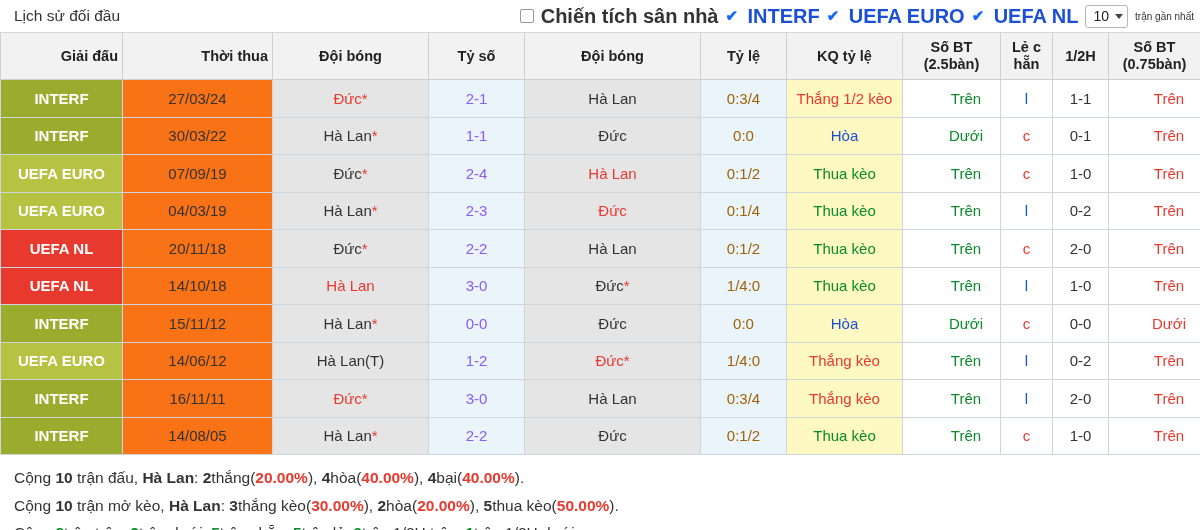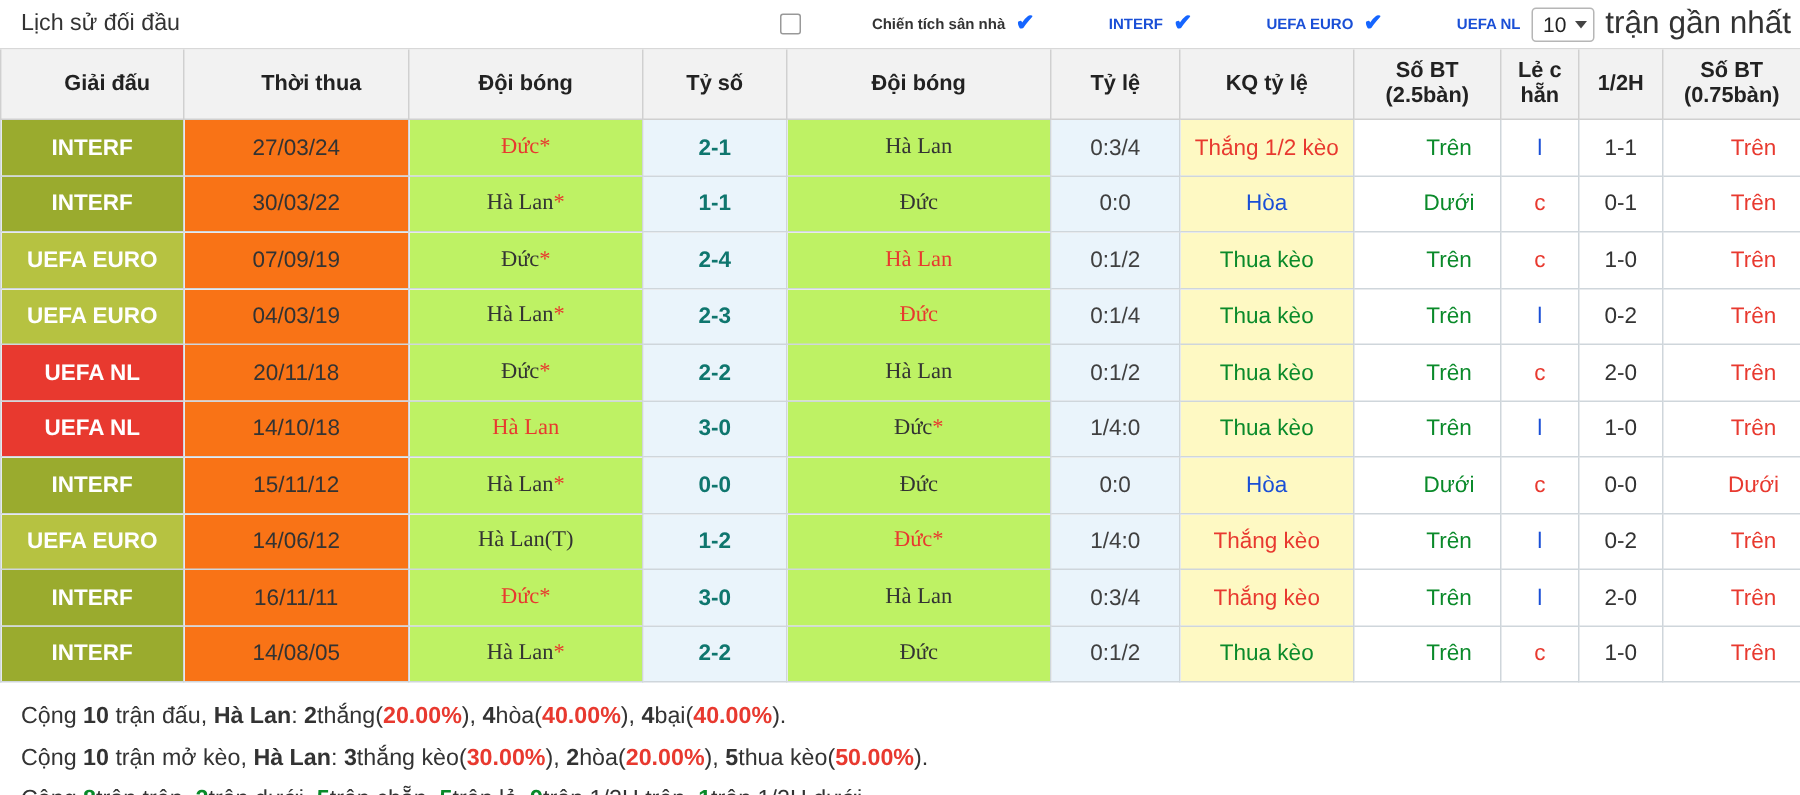--- a/index.html
+++ b/index.html
@@ -52,24 +52,23 @@
   .chk.on:after{
     content:"✔";
     color:#1565ff;
     font-size:15px;
     line-height:15px;
     position:absolute;
     left:0;top:-1px;
     font-weight:bold;
   }
   .filt-label{
-    font-size:10px;
+    font-size:20px;
     font-weight:bold;
     color:#1a4fd6;
-    margin-left:40px;
   }
   .filt-label.plain{
     color:#333;
     font-weight:bold;
   }
   .sel{
     border:1px solid #b6b6b6;
     border-radius:3px;
     background:#fff;
     font-size:14px;
@@ -81,21 +80,21 @@
     color:#222;
     box-sizing:border-box;
   }
   .sel .caret{
     width:0;height:0;
     border-left:4px solid transparent;
     border-right:4px solid transparent;
     border-top:5px solid #444;
     display:inline-block;
   }
-  .sel-tail{font-size:21px;color:#333;}
+  .sel-tail{font-size:10px;color:#333;}
 
   
   table{
     border-collapse:collapse;
     width:1200px;
     table-layout:fixed;
   }
   th{
     background:#f2f2f2;
     font-size:14.5px;
@@ -110,33 +109,33 @@
   td{
     border:1px solid #cfd6db;
     height:34.5px;
     font-size:15px;
     text-align:center;
     padding:1px 3px;
     line-height:1.15;
     white-space:nowrap;
     overflow:hidden;
   }
-  .th-l{text-align:center;padding-left:24px;}
+  .th-l{text-align:right;padding-left:24px;}
   .td-league{
     color:#fff;
     font-weight:bold;
     font-size:15px;
   }
   .lg-INTERF{background:#9aab2e;}
   .lg-EURO{background:#b6c241;}
   .lg-NL{background:#e8392f;}
   .td-date{background:#f97316;color:#333;}
-  .td-team{background:#bef264;color:#333;font-family:Liberation Serif, serif;}
-  .td-score{background:#eaf4fb;color:#0f766e;font-weight:bold;}
-  .td-rate{background:#eaf4fb;color:#404040;}
+  .td-team{background:#e5e5e5;color:#333;}
+  .td-score{background:#eaf4fb;color:#8b5cf6;font-weight:normal;}
+  .td-rate{background:#eaf4fb;color:#a16207;}
   .td-kq{background:#fef9c3;margin-left:16px;}
   .td-bt{background:#fff;padding-left:32px;}
   .td-lc{background:#fff;}
   .td-h{background:#fff;color:#333;}
   .red{color:#e8392f;}
   .blue{color:#1a4fd6;}
   .green{color:#0a8a2a;}
   .dark{color:#333;}
   .star{color:#e8392f;}
   .b{font-weight:bold;}

